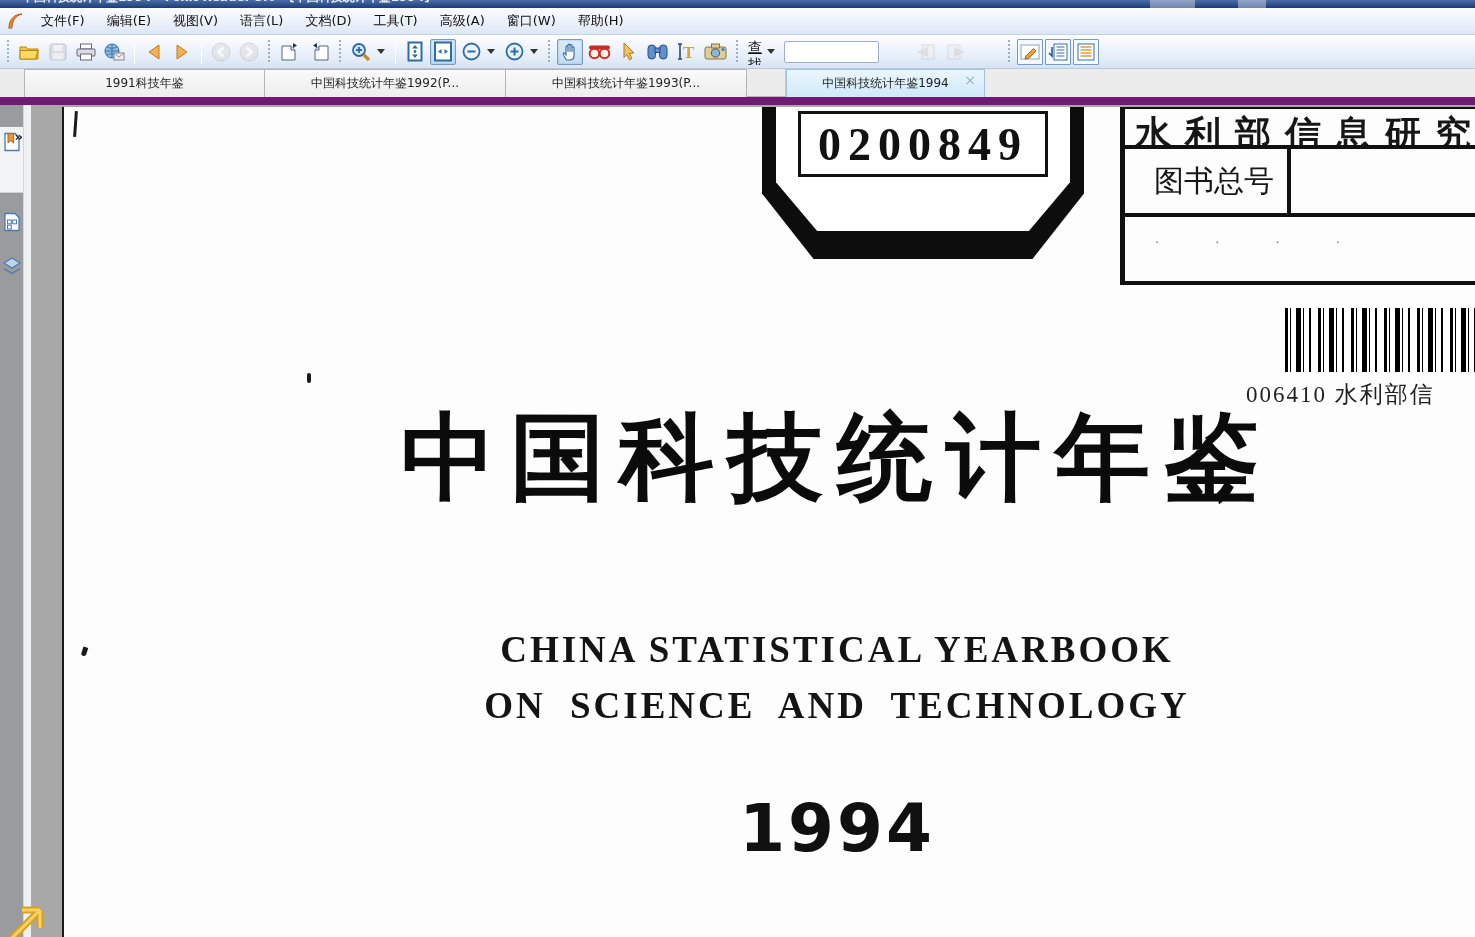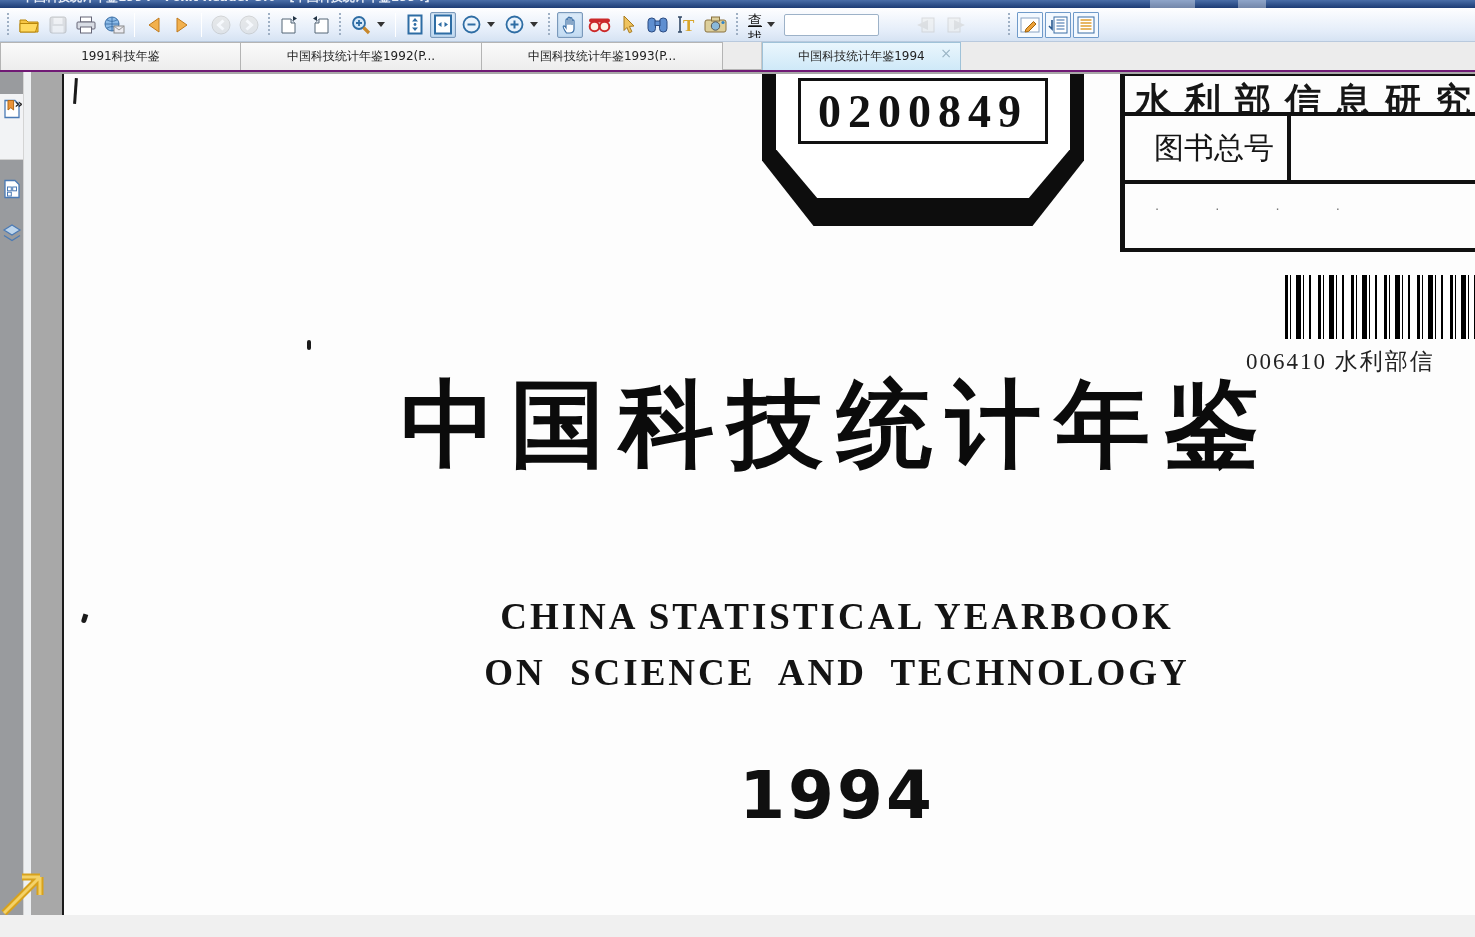--- a/index.html
+++ b/index.html
@@ -24,21 +24,21 @@
   .tb-btn { display:flex; align-items:center; justify-content:center; min-width:26px; height:26px; margin:0 1px; background:transparent; border:1px solid transparent; padding:2px; }
   .tb-btn.pressed { border:1px solid #7a99bb; background:linear-gradient(to bottom,#dcebf9,#c3dcf3); border-radius:2px; box-shadow:inset 0 0 2px #9ab4cf; }
   .tb-btn.outlined { border:1px solid #6f9ac9; background:#f3f9ff; border-radius:1px; }
   .tb-btn.disabled { opacity:.55; filter:grayscale(85%); }
   .caret { width:0; height:0; border-left:4px solid transparent; border-right:4px solid transparent; border-top:5px solid #333; margin:0 5px 0 2px; }
   .find-label { width:17px; height:26px; overflow:hidden; font-size:14px; line-height:17px; color:#111; word-break:break-all; text-decoration:underline; margin-left:4px; }
   .find-input { width:95px; height:22px; border:1px solid #9db2c8; border-radius:2px; background:#fff; margin:0 4px; font-size:12px; padding:0 4px; }
   .gap30 { width:26px; } .gap40 { width:30px; }
 
   
-  .tabbar { display:flex; align-items:stretch; height:30px; background:#ececec; border-bottom:2px solid #701a75; }
+  .tabbar { display:flex; align-items:stretch; height:36px; background:#ececec; border-bottom:8px solid #701a75;padding-left:24px; }
   .tab { width:241px; display:flex; align-items:center; justify-content:center; background:linear-gradient(to bottom,#fafafa,#ededed); border:1px solid #b4b4b4; border-bottom:none; font-size:12px; color:#222; position:relative; cursor:default; white-space:nowrap; overflow:hidden; }
   .tab + .tab { border-left:none; }
   .tab-gap { width:39px; border-bottom:1px solid #b4b4b4; background:#ececec; border-right:1px solid #c8c8c8; }
   .tab--active { width:199px; background:linear-gradient(to bottom,#eaf6fd,#cfe9f8); border:1px solid #9fc2d8; border-bottom:none; }
   .tab-close { position:absolute; right:8px; top:3px; color:#9ab4c4; font-size:14px; line-height:14px; cursor:default; }
 
   
   .content { position:relative; display:flex; height:843px; }
   .sidebar { width:24px; height:100%; background:#999b9e; border-right:1px solid #d4d4d4; position:relative; flex:0 0 24px; }
   .sidebar-top { height:66px; background:#f2f3f5; border-bottom:1px solid #d0d0d0; position:relative; }
@@ -87,20 +87,37 @@
 <body>
 
 <div class="app">
 
   <div class="titlebar">
     <span class="titlebar-text">中国科技统计年鉴1994 - Foxit Reader 3.0 - [中国科技统计年鉴1994]</span>
     <div class="tb-glare" style="left:1150px;width:45px;"></div>
     <div class="tb-glare" style="left:1238px;width:28px;"></div>
   </div>
 
+  <div class="menubar">
+    <span class="menu-logo">
+      <svg width="18" height="18" viewBox="0 0 18 18">
+          <path d="M3 16C3 7 9 2 16 2 9 4 6 9 6 16z" fill="#f08a24" stroke="#b25a10" stroke-width="1"></path>
+          <path d="M2 16c2-1 3-1 4 0z" fill="#d4cfc8" stroke="#8a857e" stroke-width=".6"></path>
+        </svg>
+    </span>
+    <span class="menu-item">文件(F)</span>
+    <span class="menu-item">编辑(E)</span>
+    <span class="menu-item">视图(V)</span>
+    <span class="menu-item">语言(L)</span>
+    <span class="menu-item">文档(D)</span>
+    <span class="menu-item">工具(T)</span>
+    <span class="menu-item">高级(A)</span>
+    <span class="menu-item">窗口(W)</span>
+    <span class="menu-item">帮助(H)</span>
+  </div>
 
   <div class="toolbar">
     <div class="tb-handle"></div>
     <button class="tb-btn">
       <svg width="21" height="18" viewBox="0 0 21 18">
           <path d="M1 4h6l2 2h10v10H1z" fill="#f6c545" stroke="#b8860b"></path>
           <path d="M1 7.5h18l-2.5 8.5H1z" fill="#ffd95e" stroke="#b8860b"></path>
         </svg>
     </button>
     <button class="tb-btn disabled">

